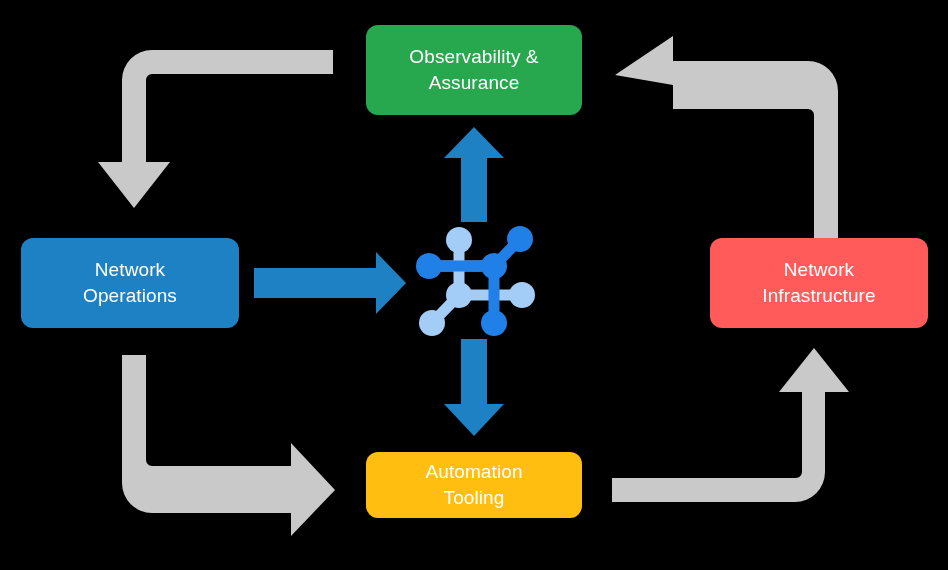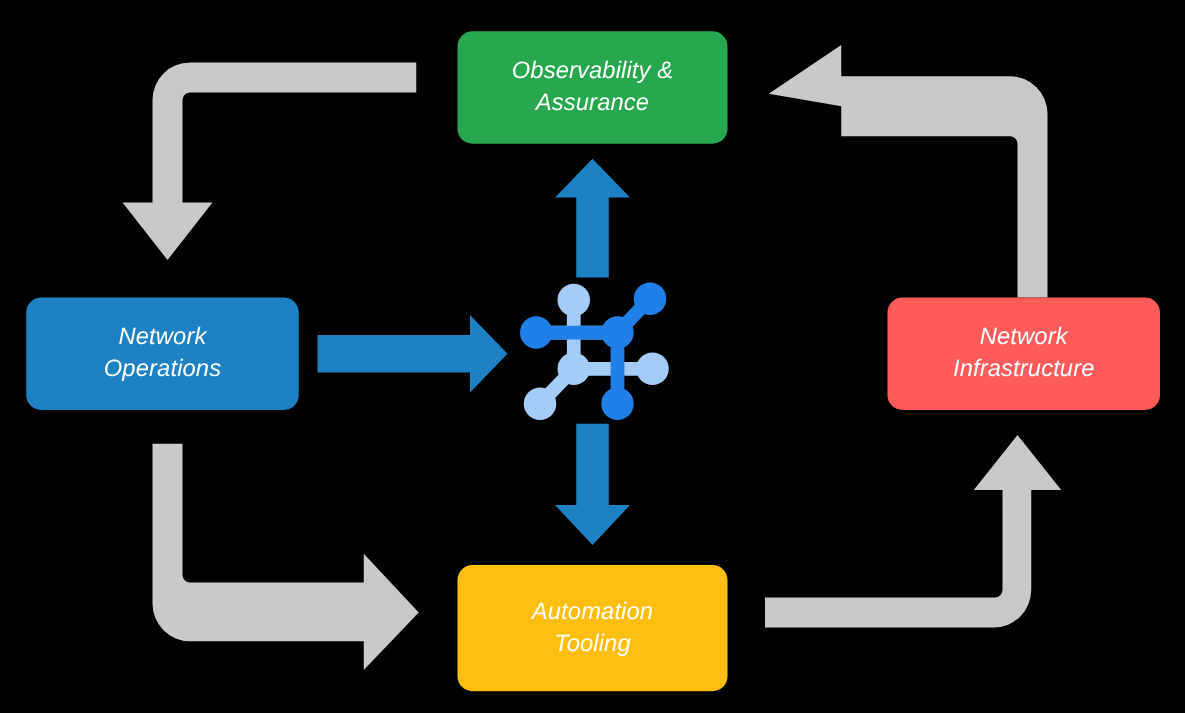--- a/index.html
+++ b/index.html
@@ -22,40 +22,39 @@
     align-items: center;
     justify-content: center;
     text-align: center;
     color: #ffffff;
     font-size: 19px;
     line-height: 1.35;
     font-weight: 400;
     letter-spacing: 0.1px;
     box-sizing: border-box;
     padding: 6px 10px;
-    font-style: italic;
   }
   .node-label {
     display: block;
     white-space: pre-line;
   }
   #box-observability {
     left: 366px; top: 25px; width: 216px; height: 90px;
     background: #27a84f;
   }
   #box-network-operations {
     left: 21px; top: 238px; width: 218px; height: 90px;
     background: #1e81c4;
   }
   #box-network-infrastructure {
     left: 710px; top: 238px; width: 218px; height: 90px;
     background: #ff5b5b;
   }
   #box-automation-tooling {
-    left: 366px; top: 452px; width: 216px; height: 101px;
+    left: 366px; top: 452px; width: 216px; height: 66px;
     background: #ffbe10;
   }
   svg.layer {
     position: absolute;
     left: 0; top: 0;
     width: 948px;
     height: 570px;
     overflow: visible;
   }
 </style>

